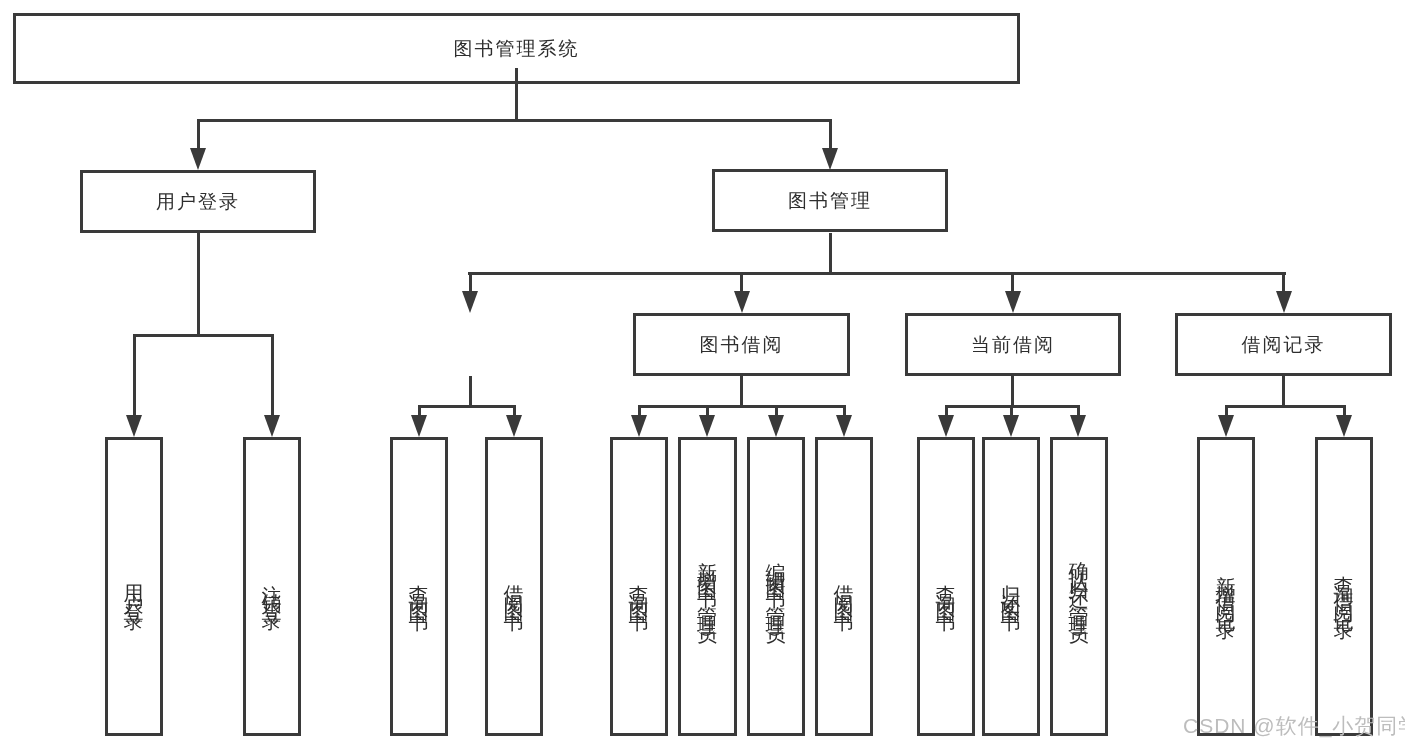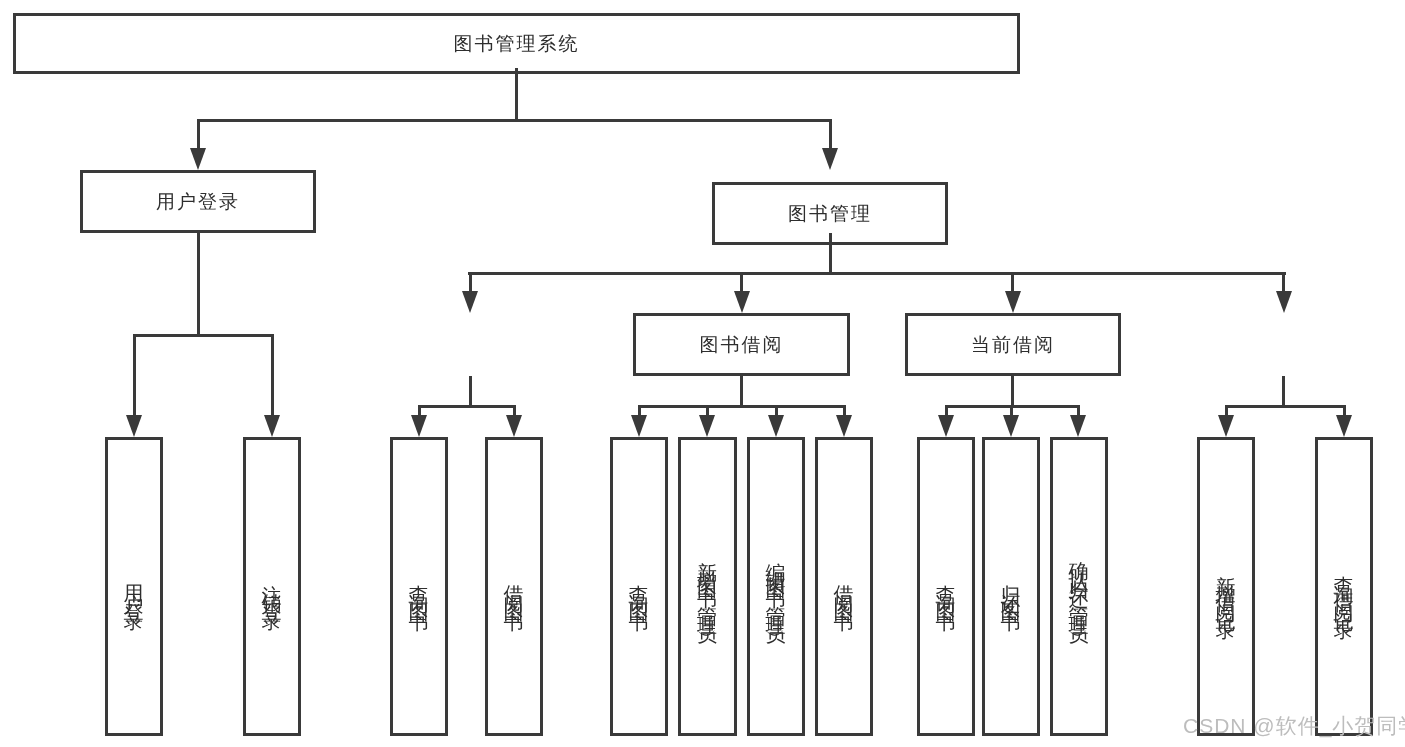--- a/index.html
+++ b/index.html
@@ -26,27 +26,28 @@
   .watermark {
     position:absolute; left:1183px; top:712px; color:#bdbdbd;
     font-size:21px; letter-spacing:1px; z-index:5; white-space:nowrap;
   }
 </style>
 </head>
 <body>
 
 <div class="stage">
 
-  <div class="box h" style="left:13px; top:13px; width:1007px; height:61px;">图书管理系统</div>
+  <div class="box h" style="left:13px; top:13px; width:1007px; height:71px;">图书管理系统</div>
 
   <div class="box h" style="left:80px; top:170px; width:236px; height:63px;">用户登录</div>
-  <div class="box h" style="left:712px; top:182px; width:236px; height:63px;">图书管理</div>
+  <div class="box h" style="left:712px; top:169px; width:236px; height:63px;">图书管理</div>
 
   <div class="box h" style="left:633px; top:313px; width:217px; height:63px;">图书借阅</div>
   <div class="box h" style="left:905px; top:313px; width:216px; height:63px;">当前借阅</div>
+  <div class="box h" style="left:1175px; top:313px; width:217px; height:63px;">借阅记录</div>
 
   <div class="box v" style="left:105px; top:437px; width:58px; height:299px;">用户登录</div>
   <div class="box v" style="left:243px; top:437px; width:58px; height:299px;">注销登录</div>
 
   <div class="box v" style="left:390px; top:437px; width:58px; height:299px;">查询图书</div>
   <div class="box v" style="left:485px; top:437px; width:58px; height:299px;">借阅图书</div>
 
   <div class="box v" style="left:610px; top:437px; width:58px; height:299px;">查询图书</div>
   <div class="box v" style="left:678px; top:437px; width:59px; height:299px;">新增图书（管理员）</div>
   <div class="box v" style="left:747px; top:437px; width:58px; height:299px;">编辑图书（管理员）</div>

